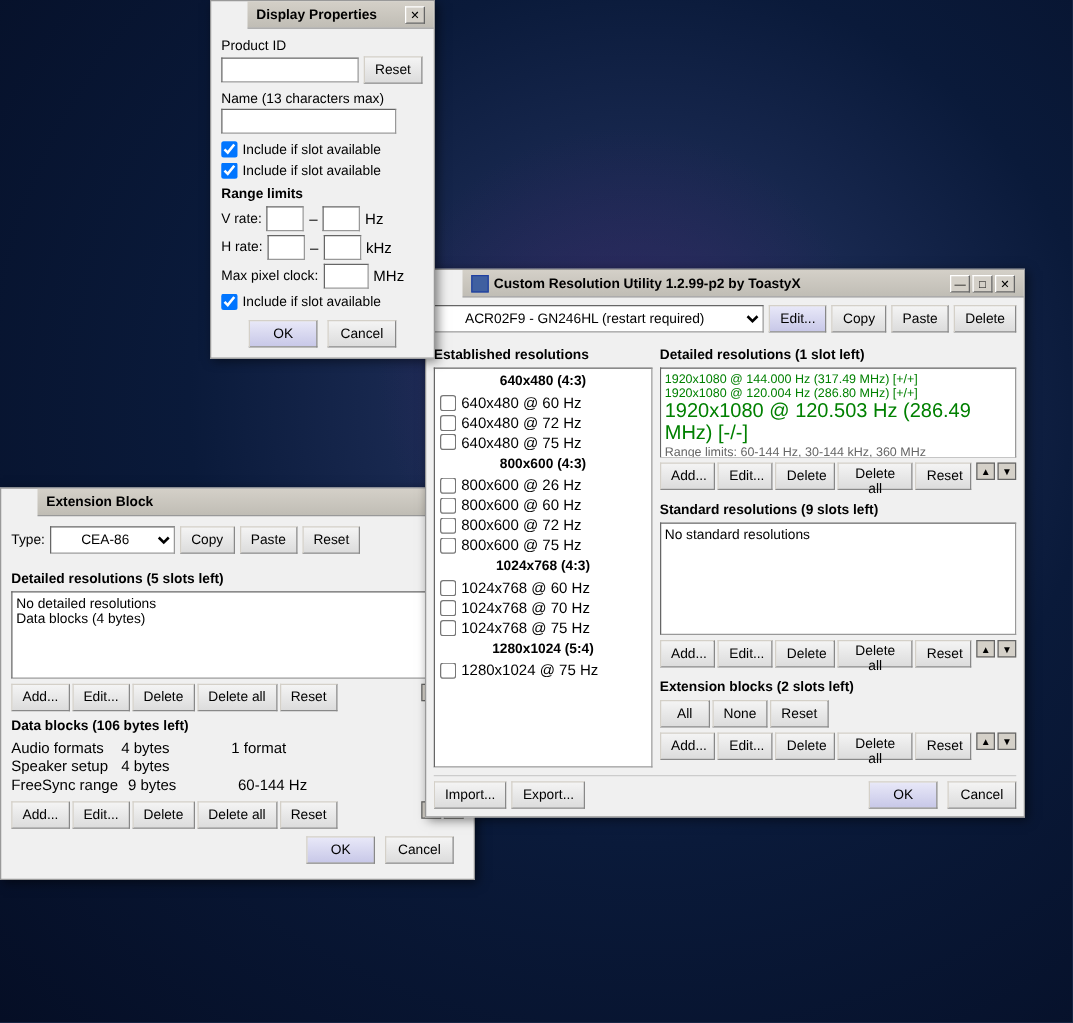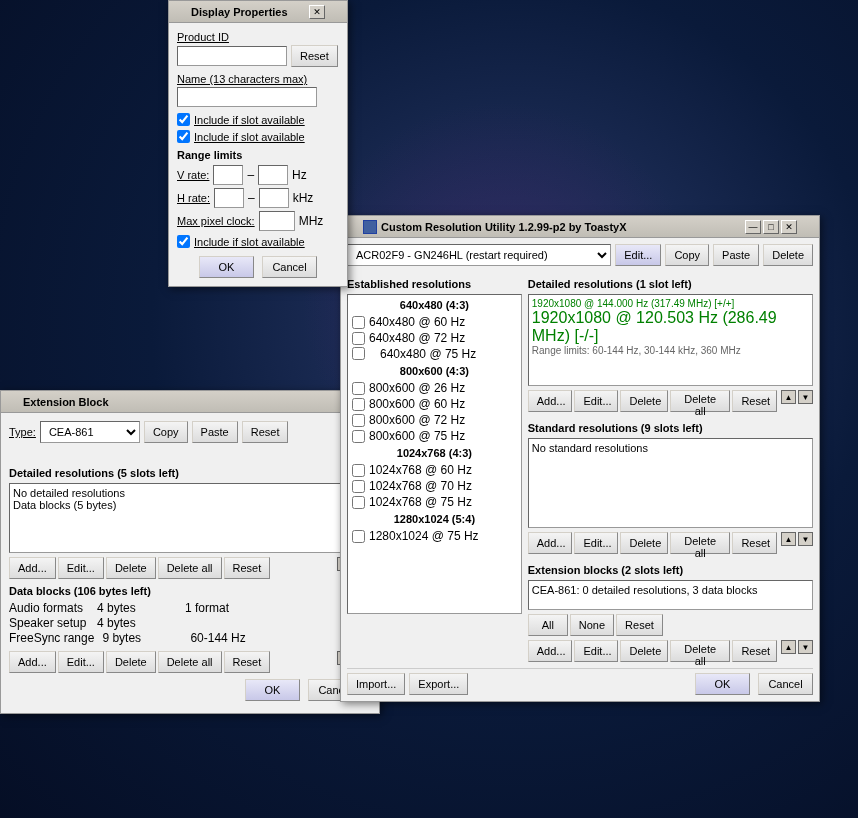--- a/index.html
+++ b/index.html
@@ -9,37 +9,38 @@
 
     
     .window {
       position: absolute;
       background: #f0f0f0;
       border: 1px solid #999;
       box-shadow: 2px 2px 8px rgba(0,0,0,0.5);
     }
     .title-bar {
       background: linear-gradient(to bottom, #d4d0c8, #c0bdb5);
-      padding: 3px 22px;
+      padding: 3px 7px;
       display: flex;
       align-items: center;
       justify-content: space-between;
       height: 22px;
       border-bottom: 1px solid #999;
+      margin-left: 29px;
     }
     .title-bar-text { font-size: 11px; font-weight: bold; color: #000; flex: 1; }
     .title-bar-buttons { display: flex; gap: 2px; }
     .title-btn {
       width: 16px; height: 14px; background: #d4d0c8;
       border: 1px solid #666; border-top-color: #fff; border-left-color: #fff;
       font-size: 9px; cursor: pointer; display: flex; align-items: center; justify-content: center;
     }
     .window-body { padding: 8px; }
 
-    label { font-size: 11px; text-decoration: underline; }
+    label { font-size: 11px; }
     input[type="text"], input[type="number"] {
       border: 1px solid #999; border-top-color: #666; border-left-color: #666;
       background: white; height: 20px; padding: 0 3px; font-size: 11px;
     }
     .btn {
       background: linear-gradient(to bottom, #f4f4f4, #dcdcdc);
       border: 1px solid #888; border-top-color: #d4d0c8; border-left-color: #d4d0c8;
       padding: 2px 8px; font-size: 11px; cursor: pointer; height: 22px; min-width: 40px;
     }
     .btn-primary { background: linear-gradient(to bottom, #e8e8f8, #c8c8e8); }
@@ -60,21 +61,21 @@
     #display-props .window-body { padding: 8px; }
 
     
     #ext-block { top: 390px; left: 0px; width: 380px; z-index: 20; }
 
     
     #cru-window { top: 215px; left: 340px; width: 480px; z-index: 25; }
 
     .dropdown {
       border: 1px solid #999; border-top-color: #666; border-left-color: #666;
-      background: white; padding: 0 4px; font-size: 11px; height: 22px;
+      background: white; padding: 0 20px; font-size: 11px; height: 22px;
     }
     .res-section-title { font-size: 11px; font-weight: bold; text-align: center; margin-bottom: 4px; }
     .res-list { list-style: none; }
 
     .footer-row { display: flex; justify-content: space-between; align-items: center; padding: 6px 8px 4px 8px; }
     .data-row { display: flex; gap: 8px; font-size: 11px; margin-bottom: 1px; }
     .data-col { min-width: 80px; }
   </style>
 </head>
 <body>
@@ -141,33 +142,33 @@
 </div>
 
 <div class="window" id="ext-block">
   <div class="title-bar">
     <span class="title-bar-text">Extension Block</span>
     <div class="title-bar-buttons">
       <button class="title-btn">✕</button>
     </div>
   </div>
   <div class="window-body">
-    <div class="field-row" style="margin-bottom:24px">
+    <div class="field-row" style="margin-bottom:14px">
       <label>Type:</label>
       <select class="dropdown" style="width:100px">
         <option>CEA-861</option>
       </select>
       <button class="btn">Copy</button>
       <button class="btn">Paste</button>
       <button class="btn">Reset</button>
     </div>
     <div class="section-label">Detailed resolutions (5 slots left)</div>
     <div class="listbox" style="height:70px; width:100%; padding:3px">
       <div style="font-size:11px; color:#000">No detailed resolutions</div>
-      <div style="font-size:11px; color:#000">Data blocks (5 bytes)</div>
+      <div style="font-size:11px; color:#000">Data blocks (4 bytes)</div>
     </div>
     <div class="toolbar-row">
       <button class="btn">Add...</button>
       <button class="btn">Edit...</button>
       <button class="btn">Delete</button>
       <button class="btn">Delete all</button>
       <button class="btn">Reset</button>
       <div style="flex:1"></div>
       <button class="up-down-btn">▲</button>
       <button class="up-down-btn">▼</button>
@@ -242,21 +243,21 @@
           <div class="res-section-title">640x480 (4:3)</div>
           <div class="res-list">
             <div style="display:flex;align-items:center;gap:4px;margin-bottom:2px">
                 <input type="checkbox" style="">
                 <span>640x480 @ 60 Hz</span>
               </div>
             <div style="display:flex;align-items:center;gap:4px;margin-bottom:2px">
                 <input type="checkbox" style="">
                 <span>640x480 @ 72 Hz</span>
               </div>
-            <div style="display:flex;align-items:flex-start;gap:15px;margin-bottom:0">
+            <div style="display:flex;align-items:flex-start;gap:4px;margin-bottom:0">
                 <input type="checkbox" style="">
                 <span>640x480 @ 75 Hz</span>
               </div>
           </div>
 
           <div class="res-section-title" style="margin-top:4px">800x600 (4:3)</div>
           <div class="res-list">
             <div style="display:flex;align-items:center;gap:4px;margin-bottom:2px">
                 <input type="checkbox" style="">
                 <span>800x600 @ 26 Hz</span>
@@ -298,22 +299,23 @@
                 <span>1280x1024 @ 75 Hz</span>
               </div>
           </div>
         </div>
       </div>
 
       <div style="flex:1.1;display:flex;flex-direction:column;gap:4px">
 
         <div>
           <div class="section-label">Detailed resolutions (1 slot left)</div>
-          <div class="listbox" style="height:92px;padding:3px">
+          <div class="listbox" style="height:72px;padding:3px">
             <div style="font-size:10px;color:#008000">1920x1080 @ 144.000 Hz (317.49 MHz) [+/+]</div>
+            <div style="font-size:10px;color:#008000">1920x1080 @ 120.004 Hz (286.80 MHz) [+/+]</div>
             <div style="font-size:16px;color:#008000">1920x1080 @ 120.503 Hz (286.49 MHz) [-/-]</div>
             <div style="font-size:10px;color:#666">Range limits: 60-144 Hz, 30-144 kHz, 360 MHz</div>
           </div>
           <div class="toolbar-row">
             <button class="btn">Add...</button>
             <button class="btn">Edit...</button>
             <button class="btn">Delete</button>
             <button class="btn">Delete all</button>
             <button class="btn">Reset</button>
             <div style="flex:1"></div>
@@ -334,23 +336,20 @@
             <button class="btn">Delete all</button>
             <button class="btn">Reset</button>
             <div style="flex:1"></div>
             <button class="up-down-btn">▲</button>
             <button class="up-down-btn">▼</button>
           </div>
         </div>
 
         <div>
           <div class="section-label">Extension blocks (2 slots left)</div>
-          <div class="listbox" style="height:30px;padding:3px">
-            <div style="font-size:11px">CEA-861: 0 detailed resolutions, 3 data blocks</div>
-          </div>
           <div style="display:flex;gap:2px;margin-top:4px;">
             <button class="btn">All</button>
             <button class="btn">None</button>
             <button class="btn">Reset</button>
           </div>
           <div class="toolbar-row">
             <button class="btn">Add...</button>
             <button class="btn">Edit...</button>
             <button class="btn">Delete</button>
             <button class="btn">Delete all</button>

